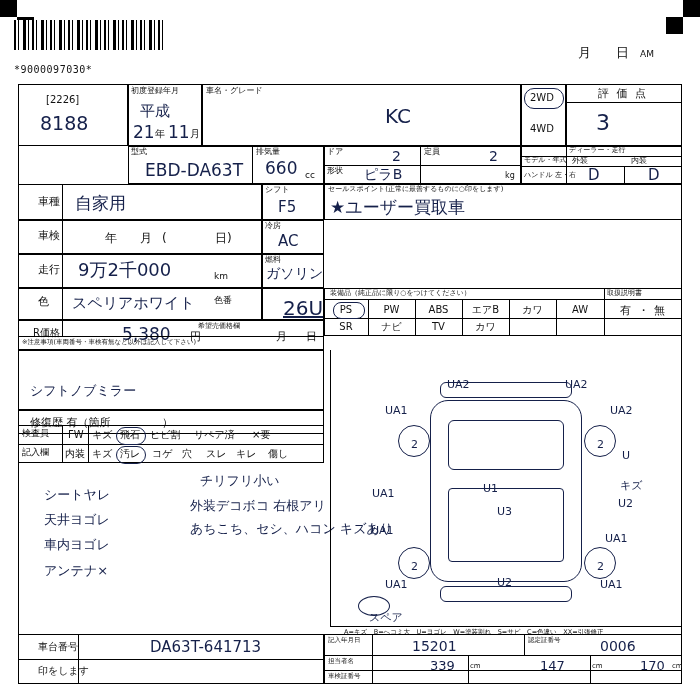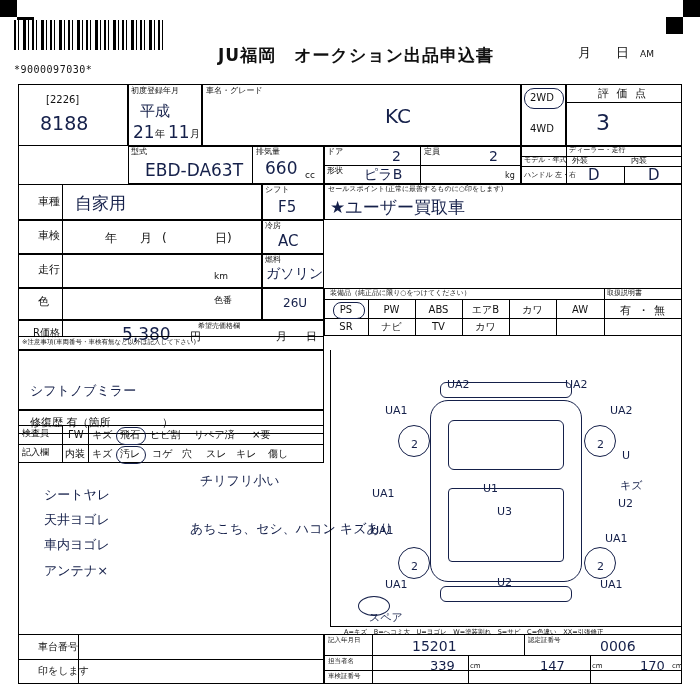--- a/index.html
+++ b/index.html
@@ -38,21 +38,20 @@
       <div style="left:17px;top:17px;"></div>
   </div>
   <div class="corner" style="right:0;top:0;">
     <div style="left:17px;top:0;"></div>
       <div style="left:0;top:17px;"></div>
   </div>
 
   <div class="barcode"></div>
   <div class="barnum">*9000097030*</div>
 
-  <div class="title" style="left:218px;top:44px;">JU福岡　オークション出品申込書</div>
 
   <div class="lbl" style="left:578px;top:46px;font-size:13px;">月</div>
   <div class="lbl" style="left:616px;top:46px;font-size:13px;">日</div>
   <div class="lbl" style="left:640px;top:50px;font-size:9px;">AM</div>
 
   <div class="bx" style="left:18px;top:84px;width:664px;height:600px;"></div>
 
   <div class="bx" style="left:18px;top:84px;width:110px;height:62px;"></div>
   <div class="lbl" style="left:46px;top:95px;font-size:10px;">[2226]</div>
   <div class="hand big" style="left:40px;top:112px;">8188</div>
@@ -131,32 +130,34 @@
   <div class="lbl" style="left:140px;top:232px;font-size:12px;">月</div>
   <div class="lbl" style="left:162px;top:232px;font-size:12px;">(</div>
   <div class="lbl" style="left:215px;top:232px;font-size:12px;">日)</div>
 
   <div class="bx" style="left:262px;top:220px;width:62px;height:34px;"></div>
   <div class="lbl" style="left:265px;top:222px;">冷房</div>
   <div class="hand" style="left:278px;top:232px;font-size:15px;">AC</div>
 
   <div class="bx" style="left:18px;top:254px;width:244px;height:34px;"></div>
   <div class="lbl" style="left:38px;top:264px;font-size:11px;">走行</div>
+  <div class="hand" style="left:78px;top:258px;font-size:18px;">9万2千000</div>
   <div class="lbl" style="left:214px;top:272px;font-size:9px;">km</div>
 
   <div class="bx" style="left:262px;top:254px;width:62px;height:34px;"></div>
   <div class="lbl" style="left:265px;top:256px;">燃料</div>
   <div class="hand" style="left:266px;top:265px;font-size:14px;">ガソリン</div>
 
   <div class="bx" style="left:18px;top:288px;width:244px;height:32px;"></div>
   <div class="lbl" style="left:38px;top:296px;font-size:11px;">色</div>
+  <div class="hand" style="left:72px;top:294px;font-size:15px;">スペリアホワイト</div>
   <div class="lbl" style="left:214px;top:296px;font-size:9px;">色番</div>
 
   <div class="bx" style="left:262px;top:288px;width:62px;height:32px;"></div>
-  <div class="hand" style="left:283px;top:296px;font-size:12px;">26U</div>
+  <div class="hand" style="left:283px;top:296px;font-size:20px;text-decoration:underline;">26U</div>
 
   <div class="bx" style="left:324px;top:288px;width:358px;height:48px;"></div>
   <div class="lbl" style="left:330px;top:290px;font-size:7px;">装備品（純正品に限り○をつけてください）</div>
   <div class="vline" style="left:324px;top:299px;width:358px;height:1px;"></div>
   <div class="vline" style="left:324px;top:318px;width:358px;height:1px;"></div>
   <div class="vline" style="left:604px;top:288px;width:1px;height:48px;"></div>
   <div class="vline" style="left:368px;top:299px;width:1px;height:37px;"></div>
   <div class="vline" style="left:415px;top:299px;width:1px;height:37px;"></div>
   <div class="vline" style="left:462px;top:299px;width:1px;height:37px;"></div>
   <div class="vline" style="left:509px;top:299px;width:1px;height:37px;"></div>
@@ -221,20 +222,21 @@
   <div class="lbl" style="left:206px;top:449px;font-size:10px;">スレ</div>
   <div class="lbl" style="left:236px;top:449px;font-size:10px;">キレ</div>
   <div class="lbl" style="left:268px;top:449px;font-size:10px;">傷し</div>
 
   <div class="hand" style="left:44px;top:486px;font-size:13px;">シートヤレ</div>
   <div class="hand" style="left:44px;top:511px;font-size:13px;">天井ヨゴレ</div>
   <div class="hand" style="left:44px;top:536px;font-size:13px;">車内ヨゴレ</div>
   <div class="hand" style="left:44px;top:562px;font-size:13px;">アンテナ×</div>
 
   <div class="hand" style="left:200px;top:472px;font-size:13px;">チリフリ小い</div>
+  <div class="hand" style="left:190px;top:497px;font-size:13px;">外装デコボコ  右根アリ</div>
   <div class="hand" style="left:190px;top:520px;font-size:13px;">あちこち、セシ、ハコン キズあり</div>
 
   <div class="vline" style="left:330px;top:350px;width:1px;height:276px;"></div>
   <div class="vline" style="left:330px;top:626px;width:352px;height:1px;"></div>
 
   <div class="carbg" style="left:430px;top:400px;width:150px;height:180px;border-radius:18px;"></div>
   <div class="carbg" style="left:448px;top:420px;width:114px;height:48px;border-radius:6px;"></div>
   <div class="carbg" style="left:448px;top:488px;width:114px;height:72px;border-radius:4px;"></div>
   <div class="carbg" style="left:440px;top:382px;width:130px;height:14px;border-radius:6px;"></div>
   <div class="carbg" style="left:440px;top:586px;width:130px;height:14px;border-radius:6px;"></div>
@@ -267,20 +269,21 @@
       <div class="hand" style="left: 600px; top: 578px; font-size: 11px;">UA1</div>
       <div class="hand" style="left: 369px; top: 610px; font-size: 11px;">スペア</div>
     </div>
 
   <div class="lbl" style="left:336px;top:629px;font-size:6.5px;margin-left:8px;">A=キズ　B=へコミ大　U=ヨゴレ　W=塗装割れ　S=サビ　C=色違い　XX=引張修正</div>
 
   <div class="bx" style="left:18px;top:634px;width:306px;height:50px;"></div>
   <div class="vline" style="left:18px;top:659px;width:306px;height:1px;"></div>
   <div class="vline" style="left:78px;top:634px;width:1px;height:50px;"></div>
   <div class="lbl" style="left:38px;top:642px;font-size:10px;">車台番号</div>
+  <div class="hand" style="left:150px;top:638px;font-size:15px;">DA63T-641713</div>
   <div class="lbl" style="left:38px;top:666px;font-size:10px;">印をします</div>
 
   <div class="bx" style="left:324px;top:634px;width:358px;height:50px;"></div>
   <div class="vline" style="left:324px;top:655px;width:358px;height:1px;"></div>
   <div class="vline" style="left:324px;top:670px;width:358px;height:1px;"></div>
   <div class="vline" style="left:372px;top:634px;width:1px;height:50px;"></div>
   <div class="vline" style="left:524px;top:634px;width:1px;height:21px;"></div>
   <div class="vline" style="left:468px;top:655px;width:1px;height:29px;"></div>
   <div class="vline" style="left:590px;top:655px;width:1px;height:29px;"></div>
 

